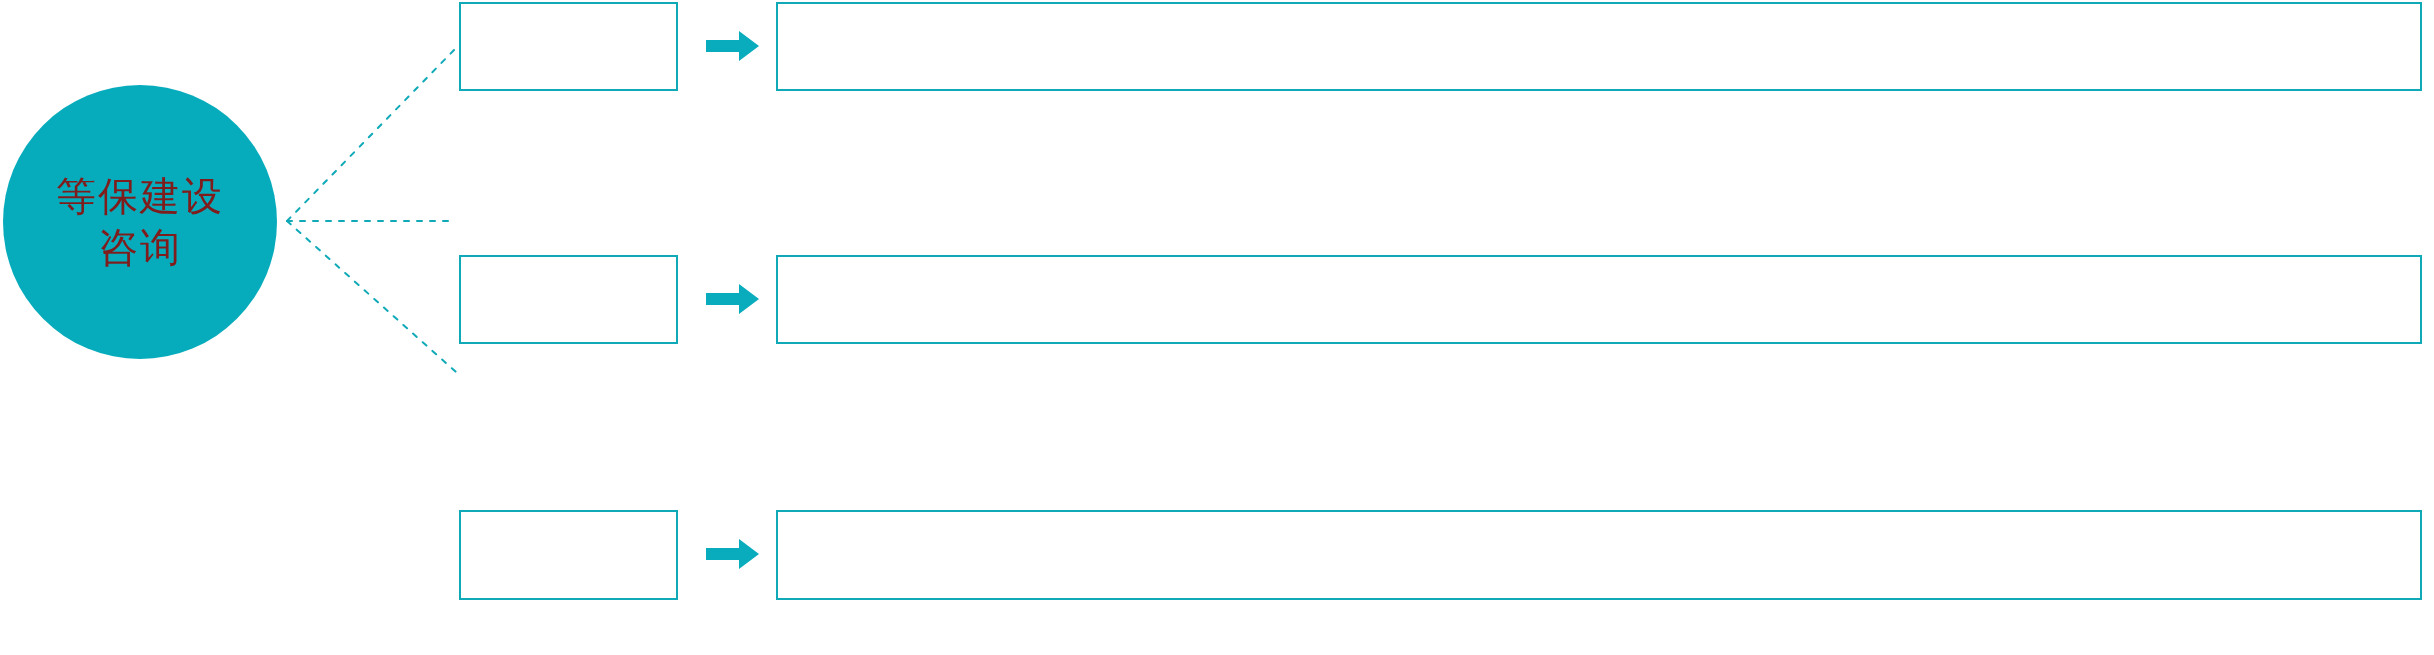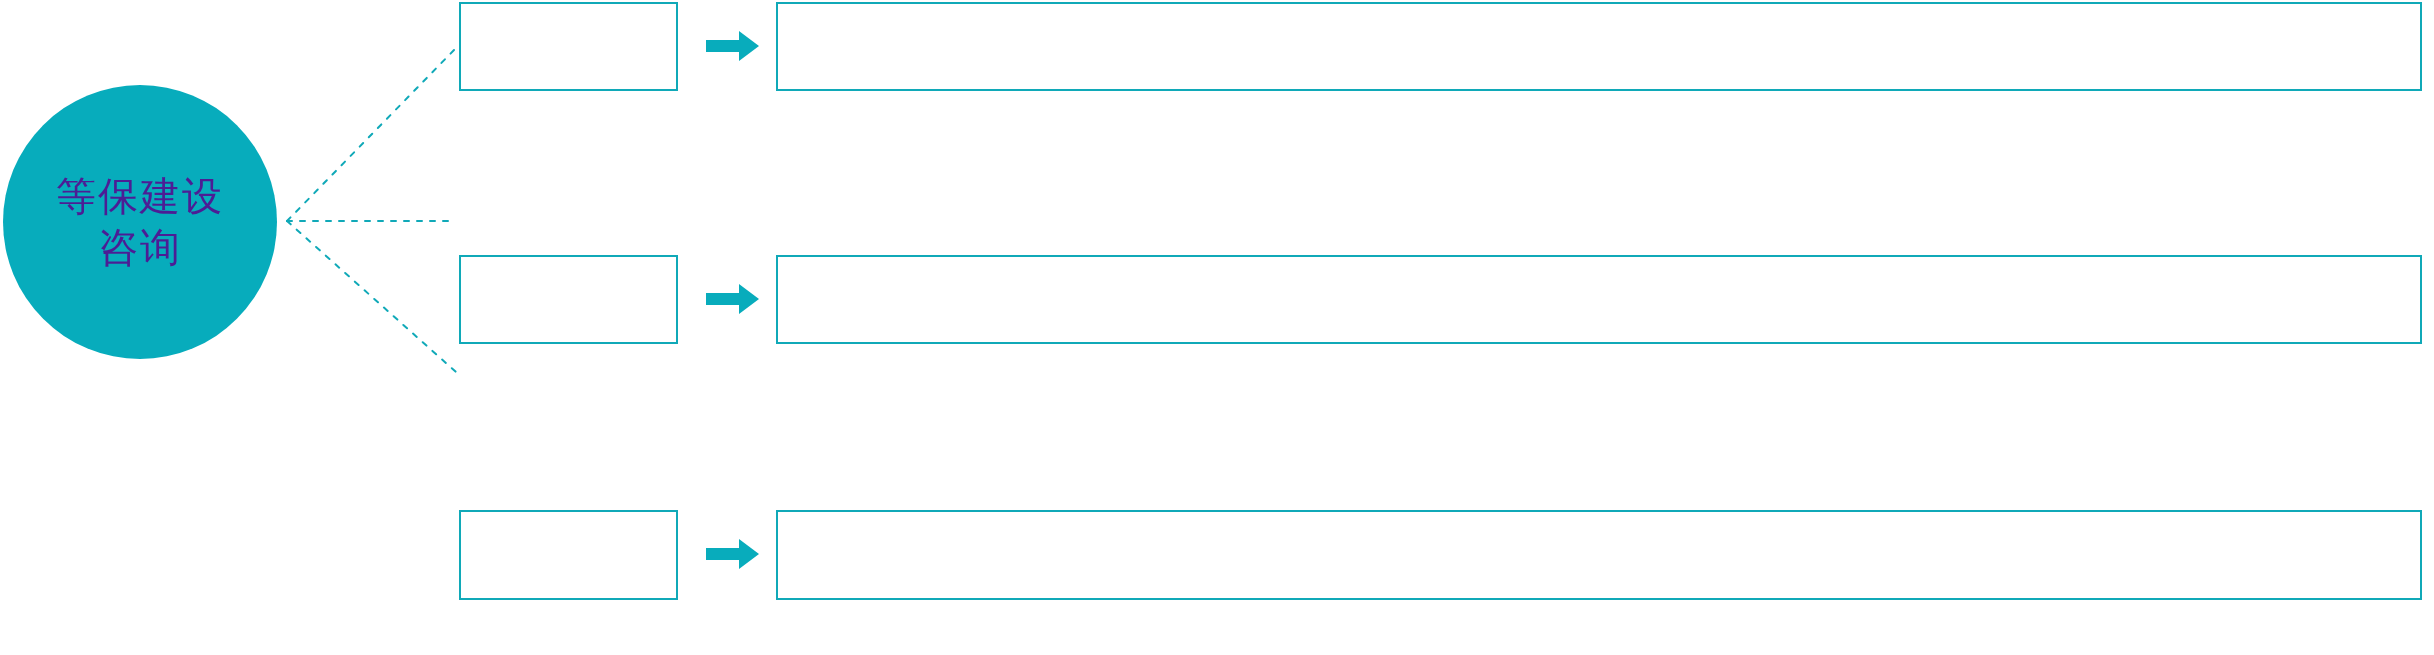--- a/index.html
+++ b/index.html
@@ -19,21 +19,21 @@
     width:274px; height:274px;
     border-radius:50%;
     background:#07acbc;
     display:flex;
     flex-direction:column;
     align-items:center;
     justify-content:center;
     box-sizing:border-box;
   }
   .hub-line{
-    color:#4c1d95;
+    color:#7f1d1d;
     font-size:40px;
     line-height:1.28;
     letter-spacing:2px;
     font-weight:400;
     white-space:nowrap;
     text-align:center;
   }
 
   
   .connectors{

